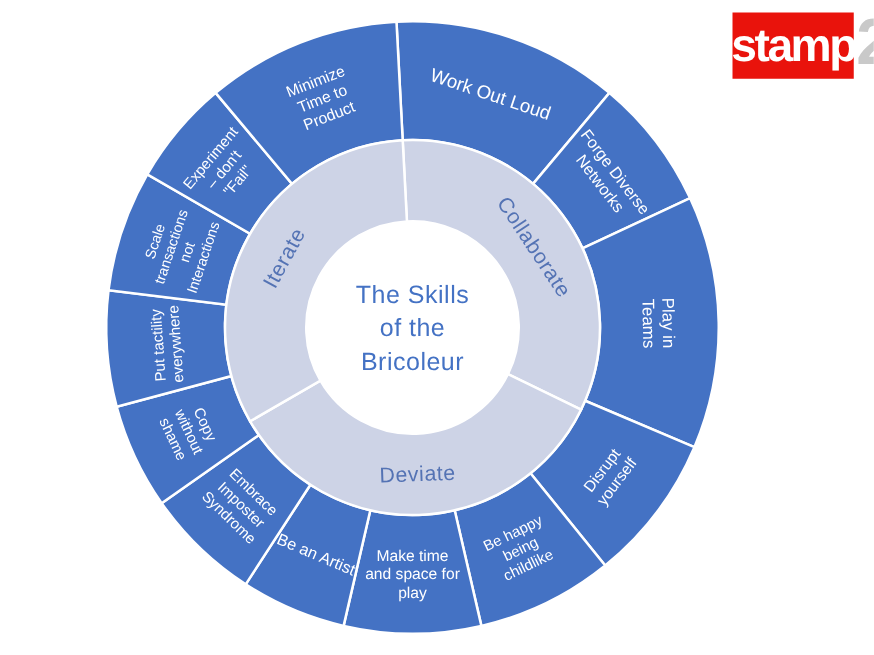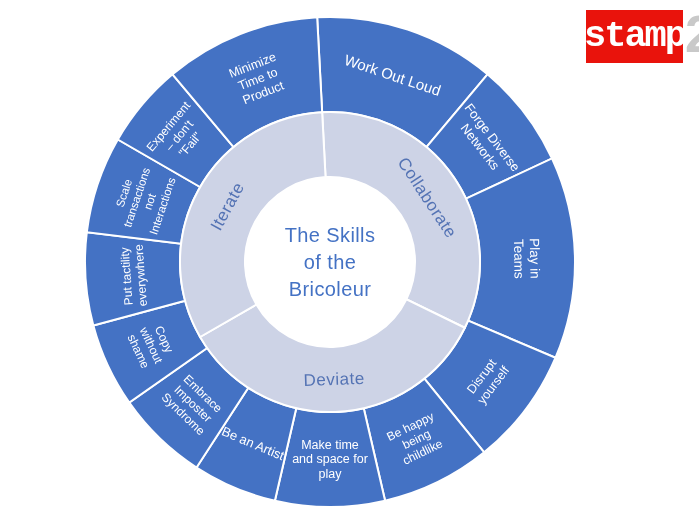--- a/index.html
+++ b/index.html
@@ -5,21 +5,21 @@
   html,body{margin:0;padding:0;}
   body{
     width:699px;height:524px;position:relative;overflow:hidden;
     background:#ffffff;font-family:"Liberation Sans",sans-serif;
   }
   #wheel{position:absolute;left:0;top:0;}
   #wheel text{font-family:"Liberation Sans",sans-serif;}
   .logo{
     position:absolute;left:586px;top:10px;width:97px;height:53px;
     display:flex;align-items:center;justify-content:center;
-    font-weight:700;font-size:37px;letter-spacing:-2px;line-height:1;font-family:Liberation Mono, monospace;
+    font-weight:700;font-size:37px;letter-spacing:-2px;line-height:1;
   }
   .partial-glyph{
     position:absolute;left:685px;top:6px;width:30px;height:58px;
     font-weight:700;font-size:52px;line-height:56px;overflow:visible;
   }
 </style>
 </head>
 <body>
 
 <svg id="wheel" width="699" height="524" viewBox="0 0 699 524">

